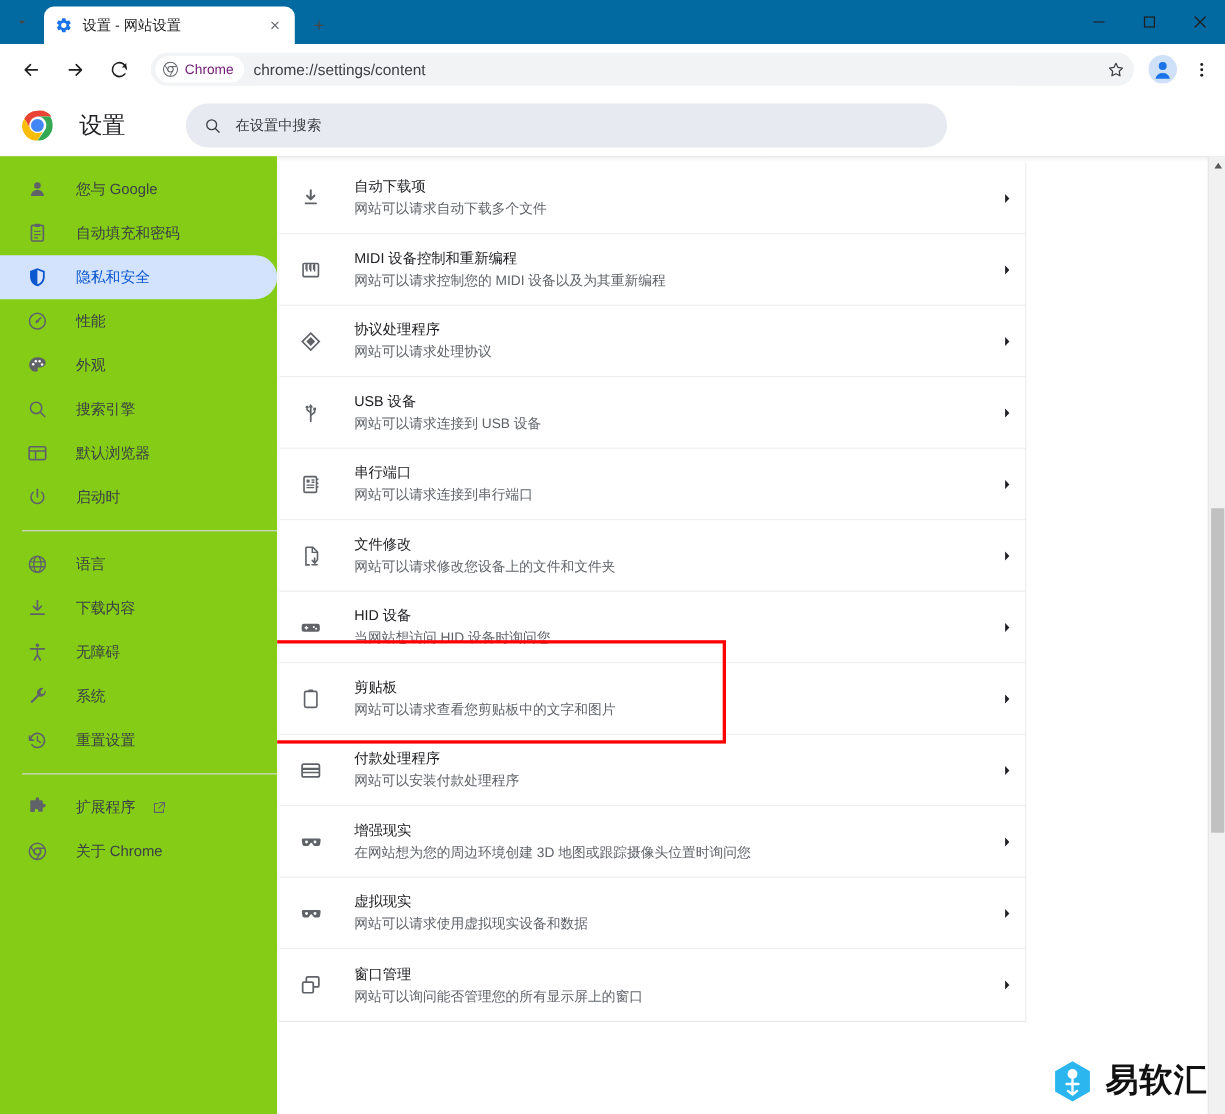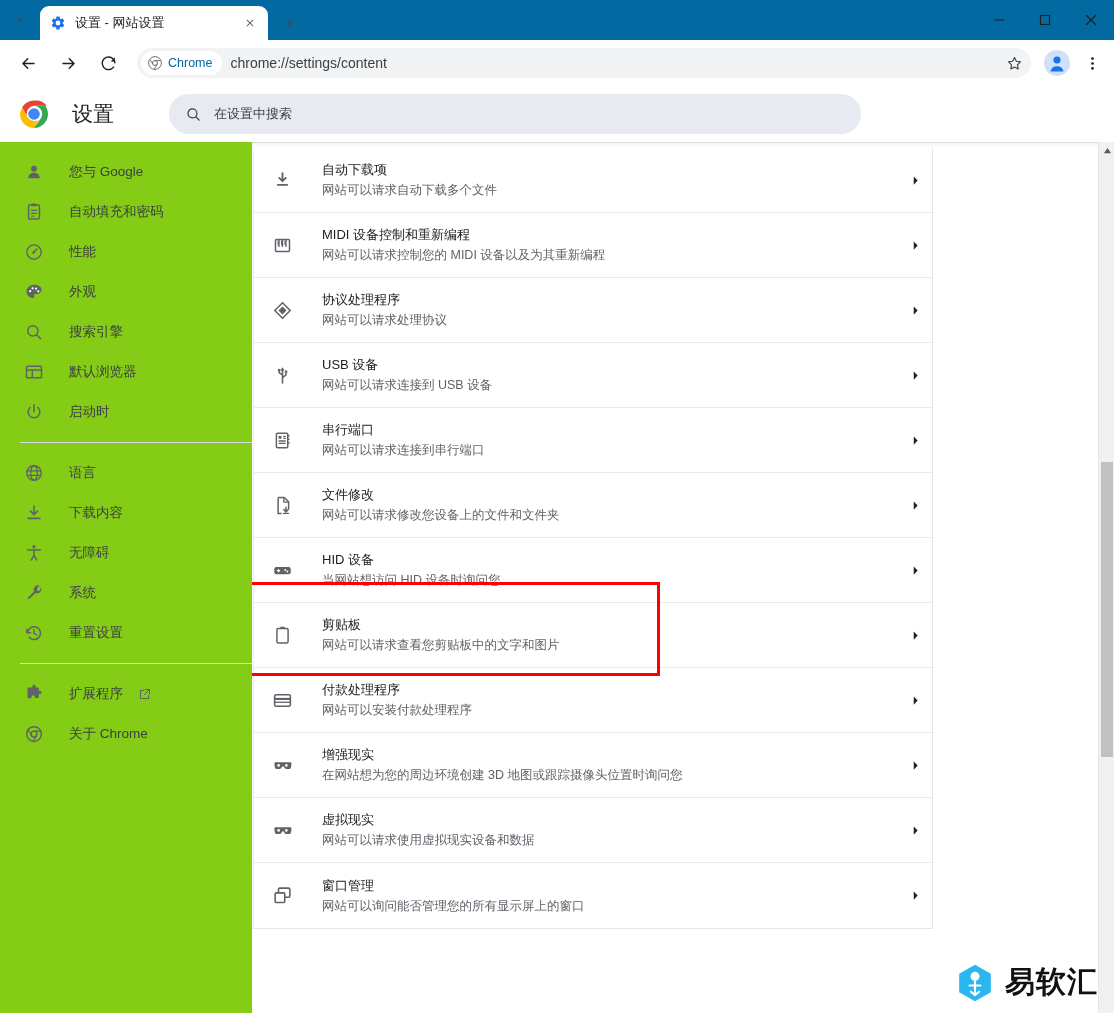--- a/index.html
+++ b/index.html
@@ -70,21 +70,21 @@
   .omnibox {
     flex: 1; height: 30px; background: #f1f3f4; border-radius: 15px;
     display: flex; align-items: center; margin: 0 7px 0 9px;
     padding-left: 4px;
   }
   .chrome-chip {
     height: 24px; background: #fff; border-radius: 12px;
     display: flex; align-items: center; padding: 0 10px 0 7px;
     margin-right: 8px;
   }
-  .chrome-chip-label { font-size: 12.5px; color: #0369a1; margin-left: 6px; }
+  .chrome-chip-label { font-size: 12.5px; color: #701a75; margin-left: 6px; }
   .omnibox-url { font-size: 14px; color: #3c4043; flex: 1; }
   .omnibox-star {
     width: 28px; height: 28px; margin-right: 3px;
     display: flex; align-items: center; justify-content: center; color: #3c4043;
   }
   .avatar-btn {
     width: 30px; height: 30px; margin: 0 4px;
     display: flex; align-items: center; justify-content: center;
   }
   .menu-btn {
@@ -341,20 +341,29 @@
         <div class="nav-item">
           <span class="nav-icon">
             <svg width="20" height="20" viewBox="0 0 24 24">
               <rect x="5.5" y="3.5" width="13" height="17" rx="1.6" fill="none" stroke="#5f6368" stroke-width="1.8"></rect>
               <rect x="9" y="1.8" width="6" height="3.4" rx="1" fill="#5f6368"></rect>
               <path d="M8.5 10h7M8.5 13.5h7M8.5 17h4" stroke="#5f6368" stroke-width="1.5"></path>
             </svg>
           </span>
           <span class="nav-label">自动填充和密码</span>
         </div>
+        <div class="nav-item selected">
+          <span class="nav-icon">
+            <svg width="20" height="20" viewBox="0 0 24 24">
+              <path d="M12 2.2l8 3.1v6.2c0 5-3.4 9.4-8 10.4-4.6-1-8-5.4-8-10.4V5.3z" fill="#0b57d0"></path>
+              <path d="M12 4.2v15.4c3.3-.9 6-4.3 6-8.1V6.6z" fill="#fff" opacity=".85"></path>
+            </svg>
+          </span>
+          <span class="nav-label">隐私和安全</span>
+        </div>
         <div class="nav-item">
           <span class="nav-icon">
             <svg width="20" height="20" viewBox="0 0 24 24">
               <circle cx="12" cy="12" r="8.6" fill="none" stroke="#5f6368" stroke-width="1.7"></circle>
               <path d="M15.5 8.4L10.6 13.4" stroke="#5f6368" stroke-width="1.7" stroke-linecap="round"></path>
               <circle cx="12" cy="12" r="1.5" fill="#5f6368"></circle>
             </svg>
           </span>
           <span class="nav-label">性能</span>
         </div>

